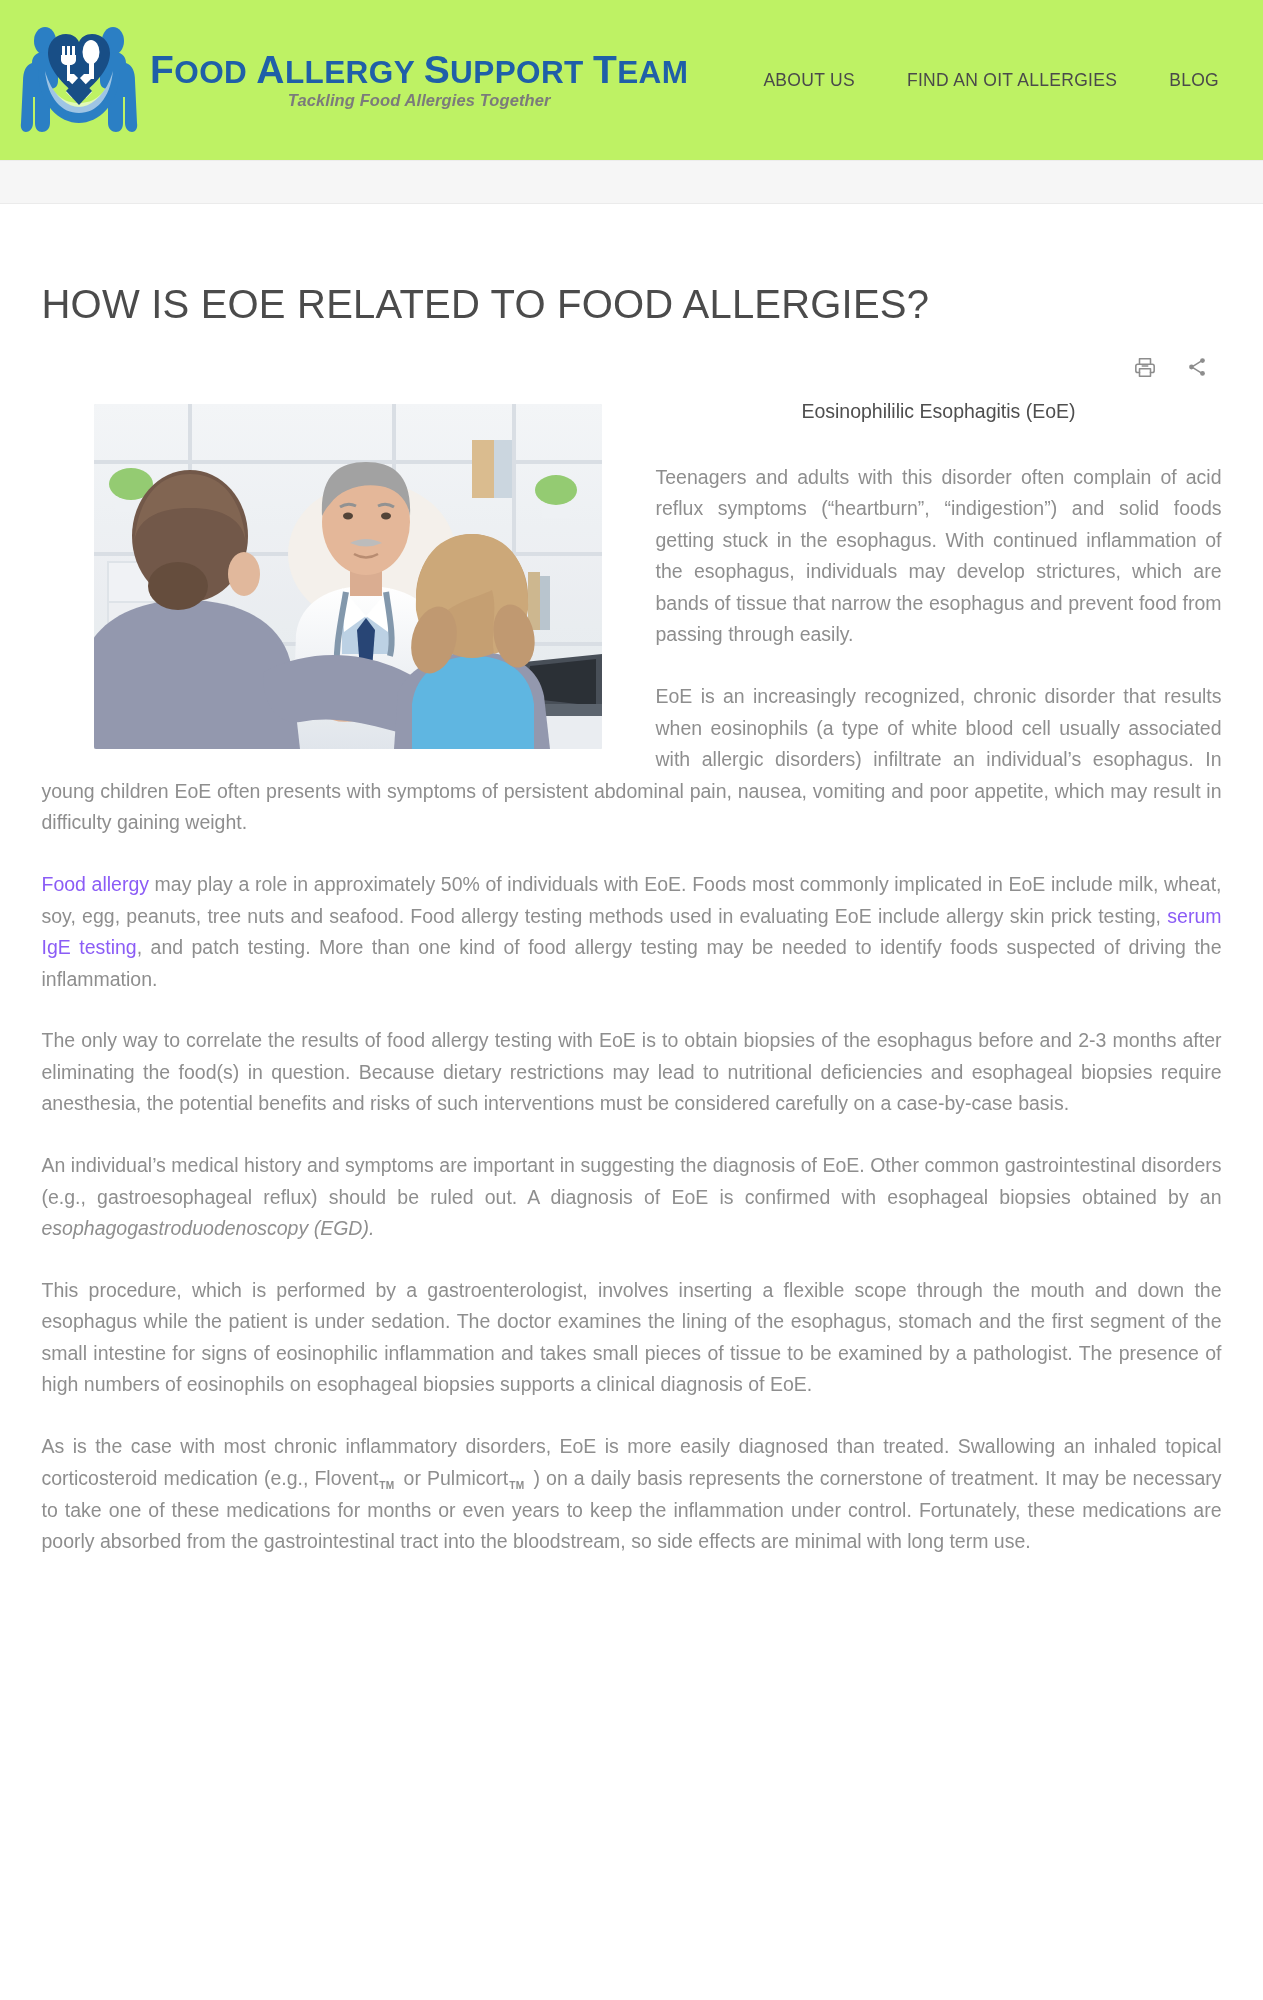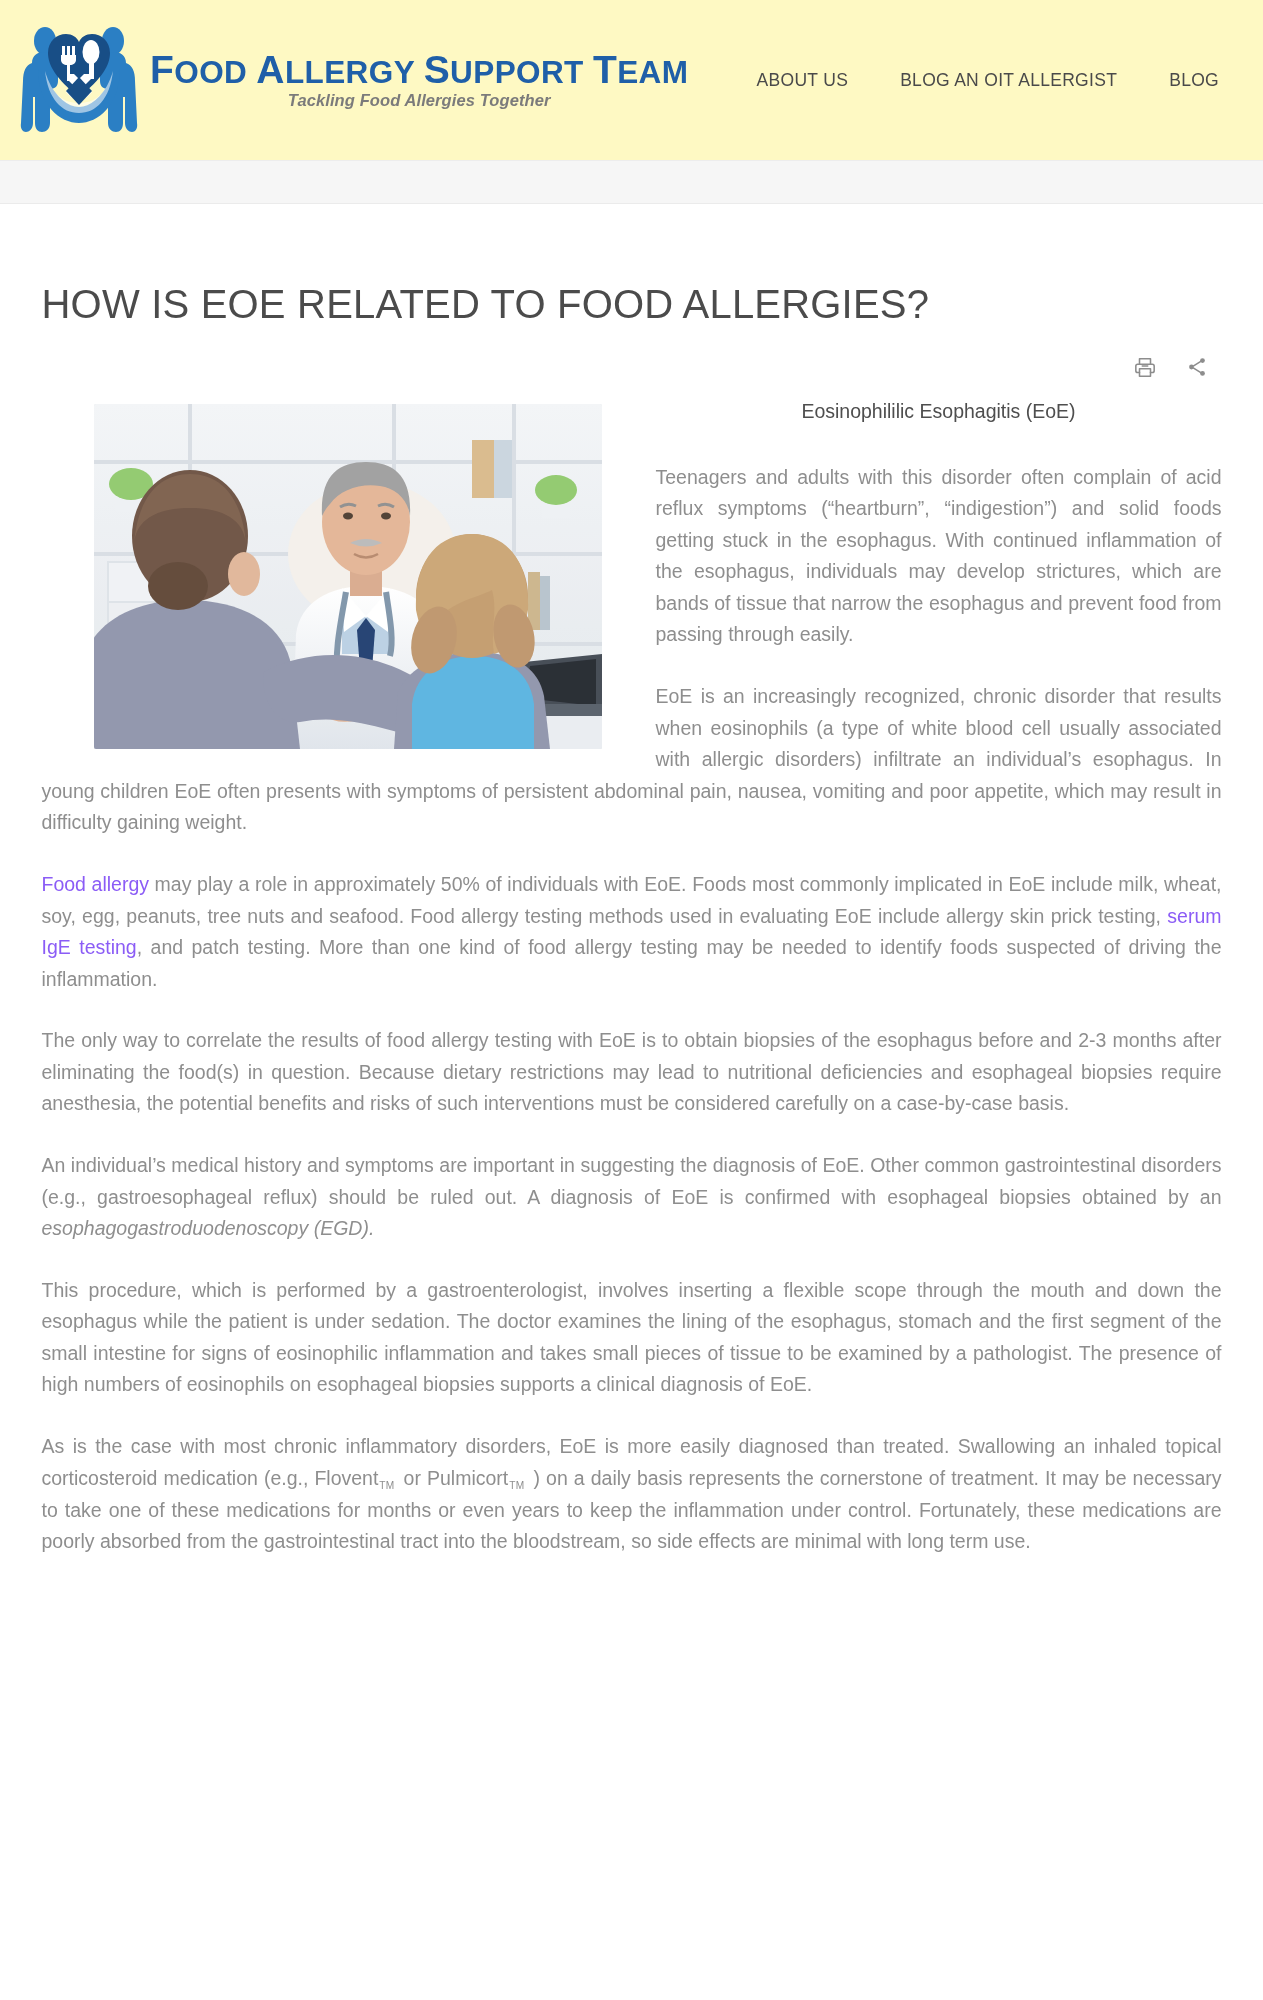--- a/index.html
+++ b/index.html
@@ -14,21 +14,21 @@
     min-height: 2000px;
     font-family: "Liberation Sans", sans-serif;
     color: #8a8a8a;
     -webkit-font-smoothing: antialiased;
   }
 
   
   .site-header {
     width: 100%;
     height: 160px;
-    background: #fef9c3;
+    background: #bef264;
     display: flex;
     align-items: center;
     padding: 0 40px 0 18px;
     position: relative;
   }
   .brand {
     display: flex;
     align-items: center;
     text-decoration: none;
     flex: 0 0 auto;
@@ -160,20 +160,21 @@
     border-bottom: 0;
   }
 
   em.egd { font-style: italic; }
 
   sup.tm {
     font-size: 0.52em;
     vertical-align: -0.45em;
     letter-spacing: 0.3px;
     padding: 0 9px 0 1px;
+    font-weight: bold;
   }
 
   .clearfix::after { content: ""; display: table; clear: both; }
 </style>
 </head>
 <body>
 
 <header class="site-header">
 
   <a class="brand" href="#">
@@ -212,21 +213,21 @@
     <span class="brand-text">
       <span class="brand-title">
         <span class="cap">F</span><span>OOD </span><span class="cap">A</span><span>LLERGY </span><span class="cap">S</span><span>UPPORT </span><span class="cap">T</span><span>EAM</span>
       </span>
       <span class="brand-tagline">Tackling Food Allergies Together</span>
     </span>
   </a>
 
   <nav class="main-nav">
     <a class="nav-link" href="#">ABOUT US</a>
-    <a class="nav-link" href="#">BLOG AN OIT ALLERGIST</a>
+    <a class="nav-link" href="#">FIND AN OIT ALLERGIES</a>
     <a class="nav-link" href="#">BLOG</a>
   </nav>
 </header>
 
 <div class="sub-bar"></div>
 
 <main class="page">
   <div class="content-wrap">
 
     <h1 class="page-title">HOW IS EOE RELATED TO FOOD ALLERGIES?</h1>

